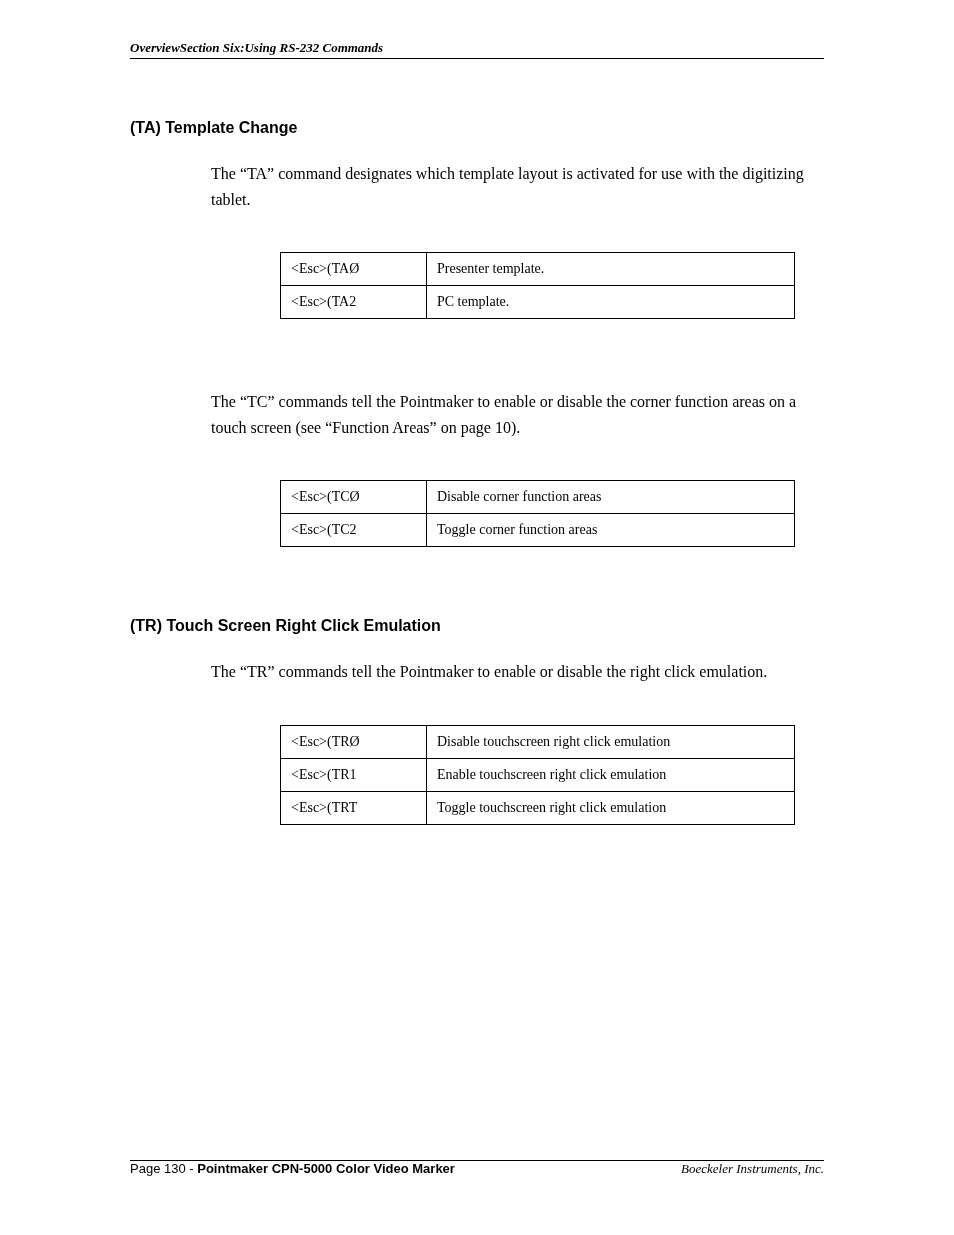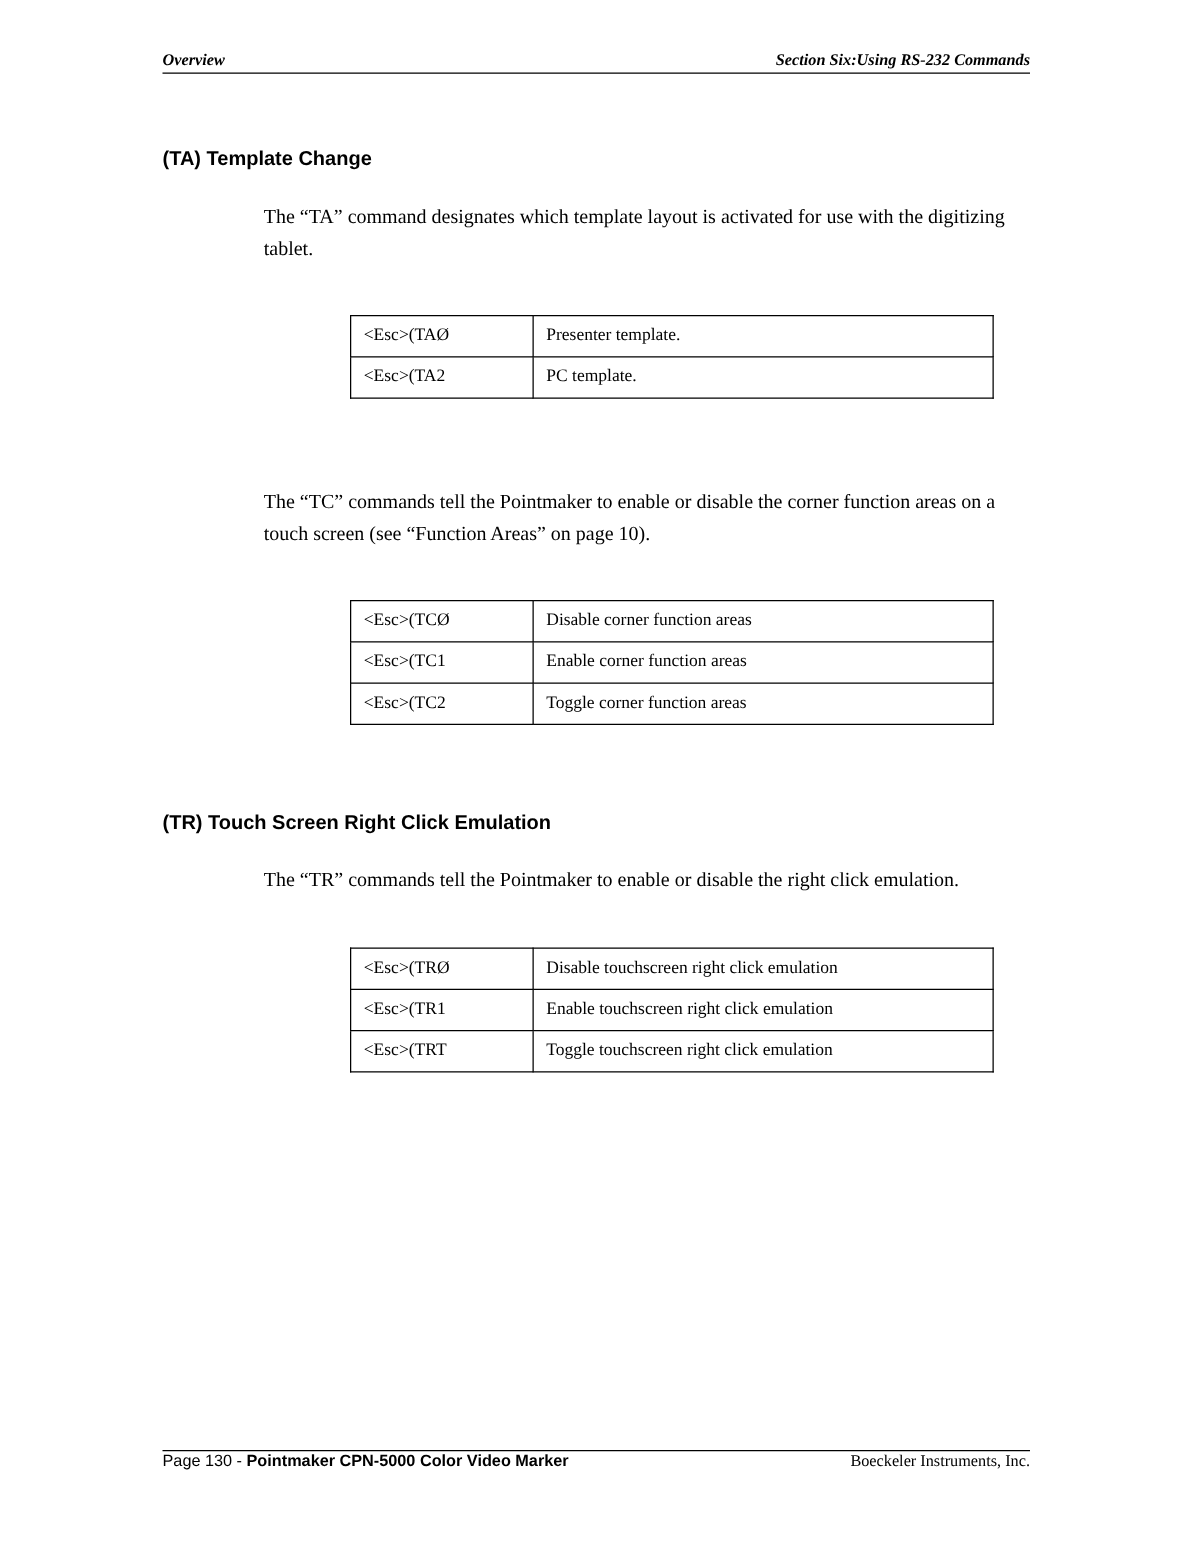--- a/index.html
+++ b/index.html
@@ -15,29 +15,28 @@
       box-sizing: border-box;
     }
     .page {
       padding: 40px 130px 0 130px;
       box-sizing: border-box;
       height: 100%;
       position: relative;
     }
     .top-header {
       display: flex;
-      justify-content: space-between;
+      justify-content: flex-start;
       border-bottom: 1px solid #000;
       font-style: italic;
       font-weight: bold;
       font-size: 13px;
       font-family: Georgia, serif;
       padding-bottom: 2px;
       margin-bottom: 60px;
-      gap: 28px;
     }
     h2.section-heading {
       font-family: Helvetica, Arial, sans-serif;
       font-weight: bold;
       font-size: 16px;
       margin: 0 0 24px 0;
     }
     .body-text {
       font-family: Georgia, 'Times New Roman', serif;
       font-size: 16px;
@@ -76,20 +75,21 @@
       font-size: 13px;
       font-family: Helvetica, Arial, sans-serif;
     }
     .footer .left {
       font-family: Helvetica, Arial, sans-serif;
     }
     .footer .left .bold {
       font-weight: bold;
     }
     .footer .right {
+      font-style: italic;
       font-family: Georgia, serif;
       margin-left: 28px;
     }
   </style>
 </head>
 <body>
 
 <div class="page">
   <div class="top-header">
     <span>Overview</span>
@@ -112,24 +112,20 @@
     </table>
 
   <div class="body-text">The “TC” commands tell the Pointmaker to enable or disable the corner function areas on a touch screen (see “Function Areas”  on page 10).</div>
   <table class="cmd-table">
     <tbody>
         <tr>
       <td class="cmd-col">&lt;Esc&gt;(TCØ</td>
       <td class="desc-col">Disable corner function areas</td>
     </tr>
     <tr>
-      <td class="cmd-col">&lt;Esc&gt;(TC1</td>
-      <td class="desc-col">Enable corner function areas</td>
-    </tr>
-    <tr>
       <td class="cmd-col">&lt;Esc&gt;(TC2</td>
       <td class="desc-col">Toggle corner function areas</td>
     </tr>
   </tbody>
     </table>
 
   <h2 class="section-heading">(TR) Touch Screen Right Click Emulation</h2>
   <div class="body-text">The “TR” commands tell the Pointmaker to enable or disable the right click emulation.</div>
   <table class="cmd-table">
     <tbody>

